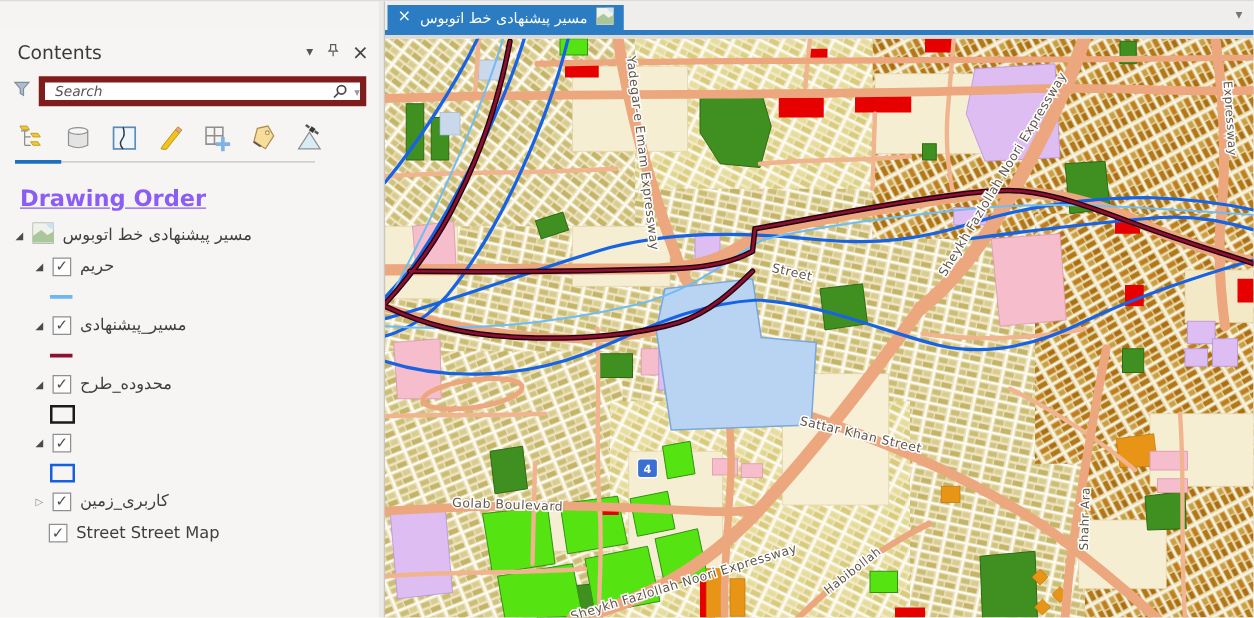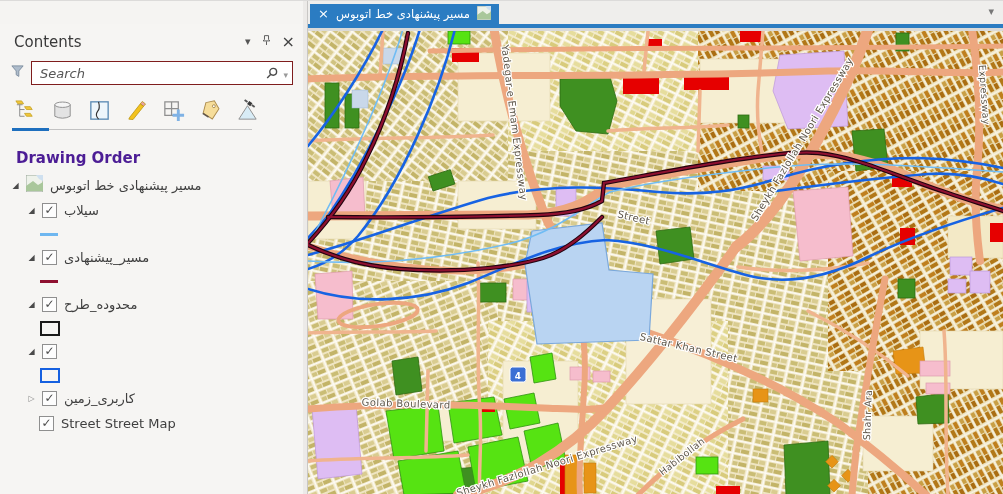--- a/index.html
+++ b/index.html
@@ -7,28 +7,28 @@
   
   #panel{position:absolute;left:0;top:0;width:303px;height:494px;background:#f6f5f3;box-sizing:border-box;margin-top:23px;}
   #splitter{position:absolute;left:303px;top:0;width:5px;height:494px;background:#eceae8;border-right:1px solid #c9c7c5;box-sizing:border-box;}
   .panel-header{display:flex;align-items:center;padding:8px 8px 4px 14px;}
   .panel-title{font-size:15px;color:#3a3a3a;flex:1;}
   .hdr-icons{display:flex;align-items:center;gap:9px;color:#555;}
   .hdr-caret{font-size:11px;color:#555;}
   .hdr-x{font-size:16px;line-height:12px;color:#444;}
   .search-row{display:flex;align-items:center;margin:6px 10px 0 10px;gap:6px;}
   .search-wrap{position:relative;flex:1;}
-  .search-input{width:100%;height:24px;box-sizing:border-box;border:1px solid #7f1d1d;background:#fff;padding:0 38px 0 8px;font-style:italic;font-size:13px;color:#444;font-family:"DejaVu Sans",sans-serif;outline:none;}
+  .search-input{width:100%;height:24px;box-sizing:border-box;border:5px solid #7f1d1d;background:#fff;padding:0 38px 0 8px;font-style:italic;font-size:11px;color:#444;font-family:"DejaVu Sans",sans-serif;outline:none;}
   .search-input::placeholder{color:#555;font-style:italic;}
   .search-icons{position:absolute;right:5px;top:4px;display:flex;align-items:center;gap:4px;}
   .toolbar{display:flex;align-items:flex-end;gap:11px;margin:12px 0 0 12px;}
   .tb-icon{width:26px;height:26px;display:flex;align-items:center;justify-content:center;}
   .tab-underline{position:relative;margin:6px 0 0 12px;width:240px;height:3px;background:transparent;border-top:1px solid #c2c2c2;}
   .tab-underline .sel{position:absolute;left:0;top:-2px;width:37px;height:3px;background:#1e6fbe;}
-  .drawing-order{font-size:15px;font-weight:bold;color:#4c1d95;margin:16px 0 6px 16px;}
+  .drawing-order{font-size:18px;font-weight:bold;color:#8b5cf6;margin:16px 0 6px 16px;text-decoration:underline;}
   
   #layer-tree{margin-left:6px;}
   .tree-row{display:flex;align-items:center;height:25px;}
   .map-row{padding-left:4px;gap:5px;}
   .layer-row{padding-left:20px;gap:5px;}
   .norow{padding-left:33px;}
   .expander{width:11px;font-size:8px;color:#4a4a4a;text-align:center;flex:0 0 11px;}
   .expander.closed{color:#8a8a8a;}
   .checkbox{width:15px;height:15px;box-sizing:border-box;border:1px solid #8f8f8f;background:#fdfdfd;font-size:12px;line-height:13px;text-align:center;color:#4b4b4b;flex:0 0 15px;}
   .layer-label{font-size:13px;color:#3f3f3f;padding:0 2px;}
@@ -154,21 +154,21 @@
               <path d="M0 11 L7 6 l5 4 5 -3 v9 H0z" fill="#a9c79b"></path>
               <path d="M10 0 h7 v6 l-4 -2z" fill="#cfe0ef"></path>
             </svg>
         </span>
         <span class="layer-label" dir="rtl">مسیر پیشنهادی خط اتوبوس</span>
       </div>
 
     <div class="tree-row layer-row">
           <span class="expander">◢</span>
           <span class="checkbox">✓</span>
-          <span class="layer-label" dir="rtl">سیلاب</span>
+          <span class="layer-label" dir="rtl">حریم</span>
         </div>
         <div class="symbol-row">
           <span class="sym-line" style="background: rgb(111, 183, 240);"></span>
         </div>
         <div class="tree-row layer-row">
           <span class="expander">◢</span>
           <span class="checkbox">✓</span>
           <span class="layer-label" dir="rtl">مسیر_پیشنهادی</span>
         </div>
         <div class="symbol-row">

